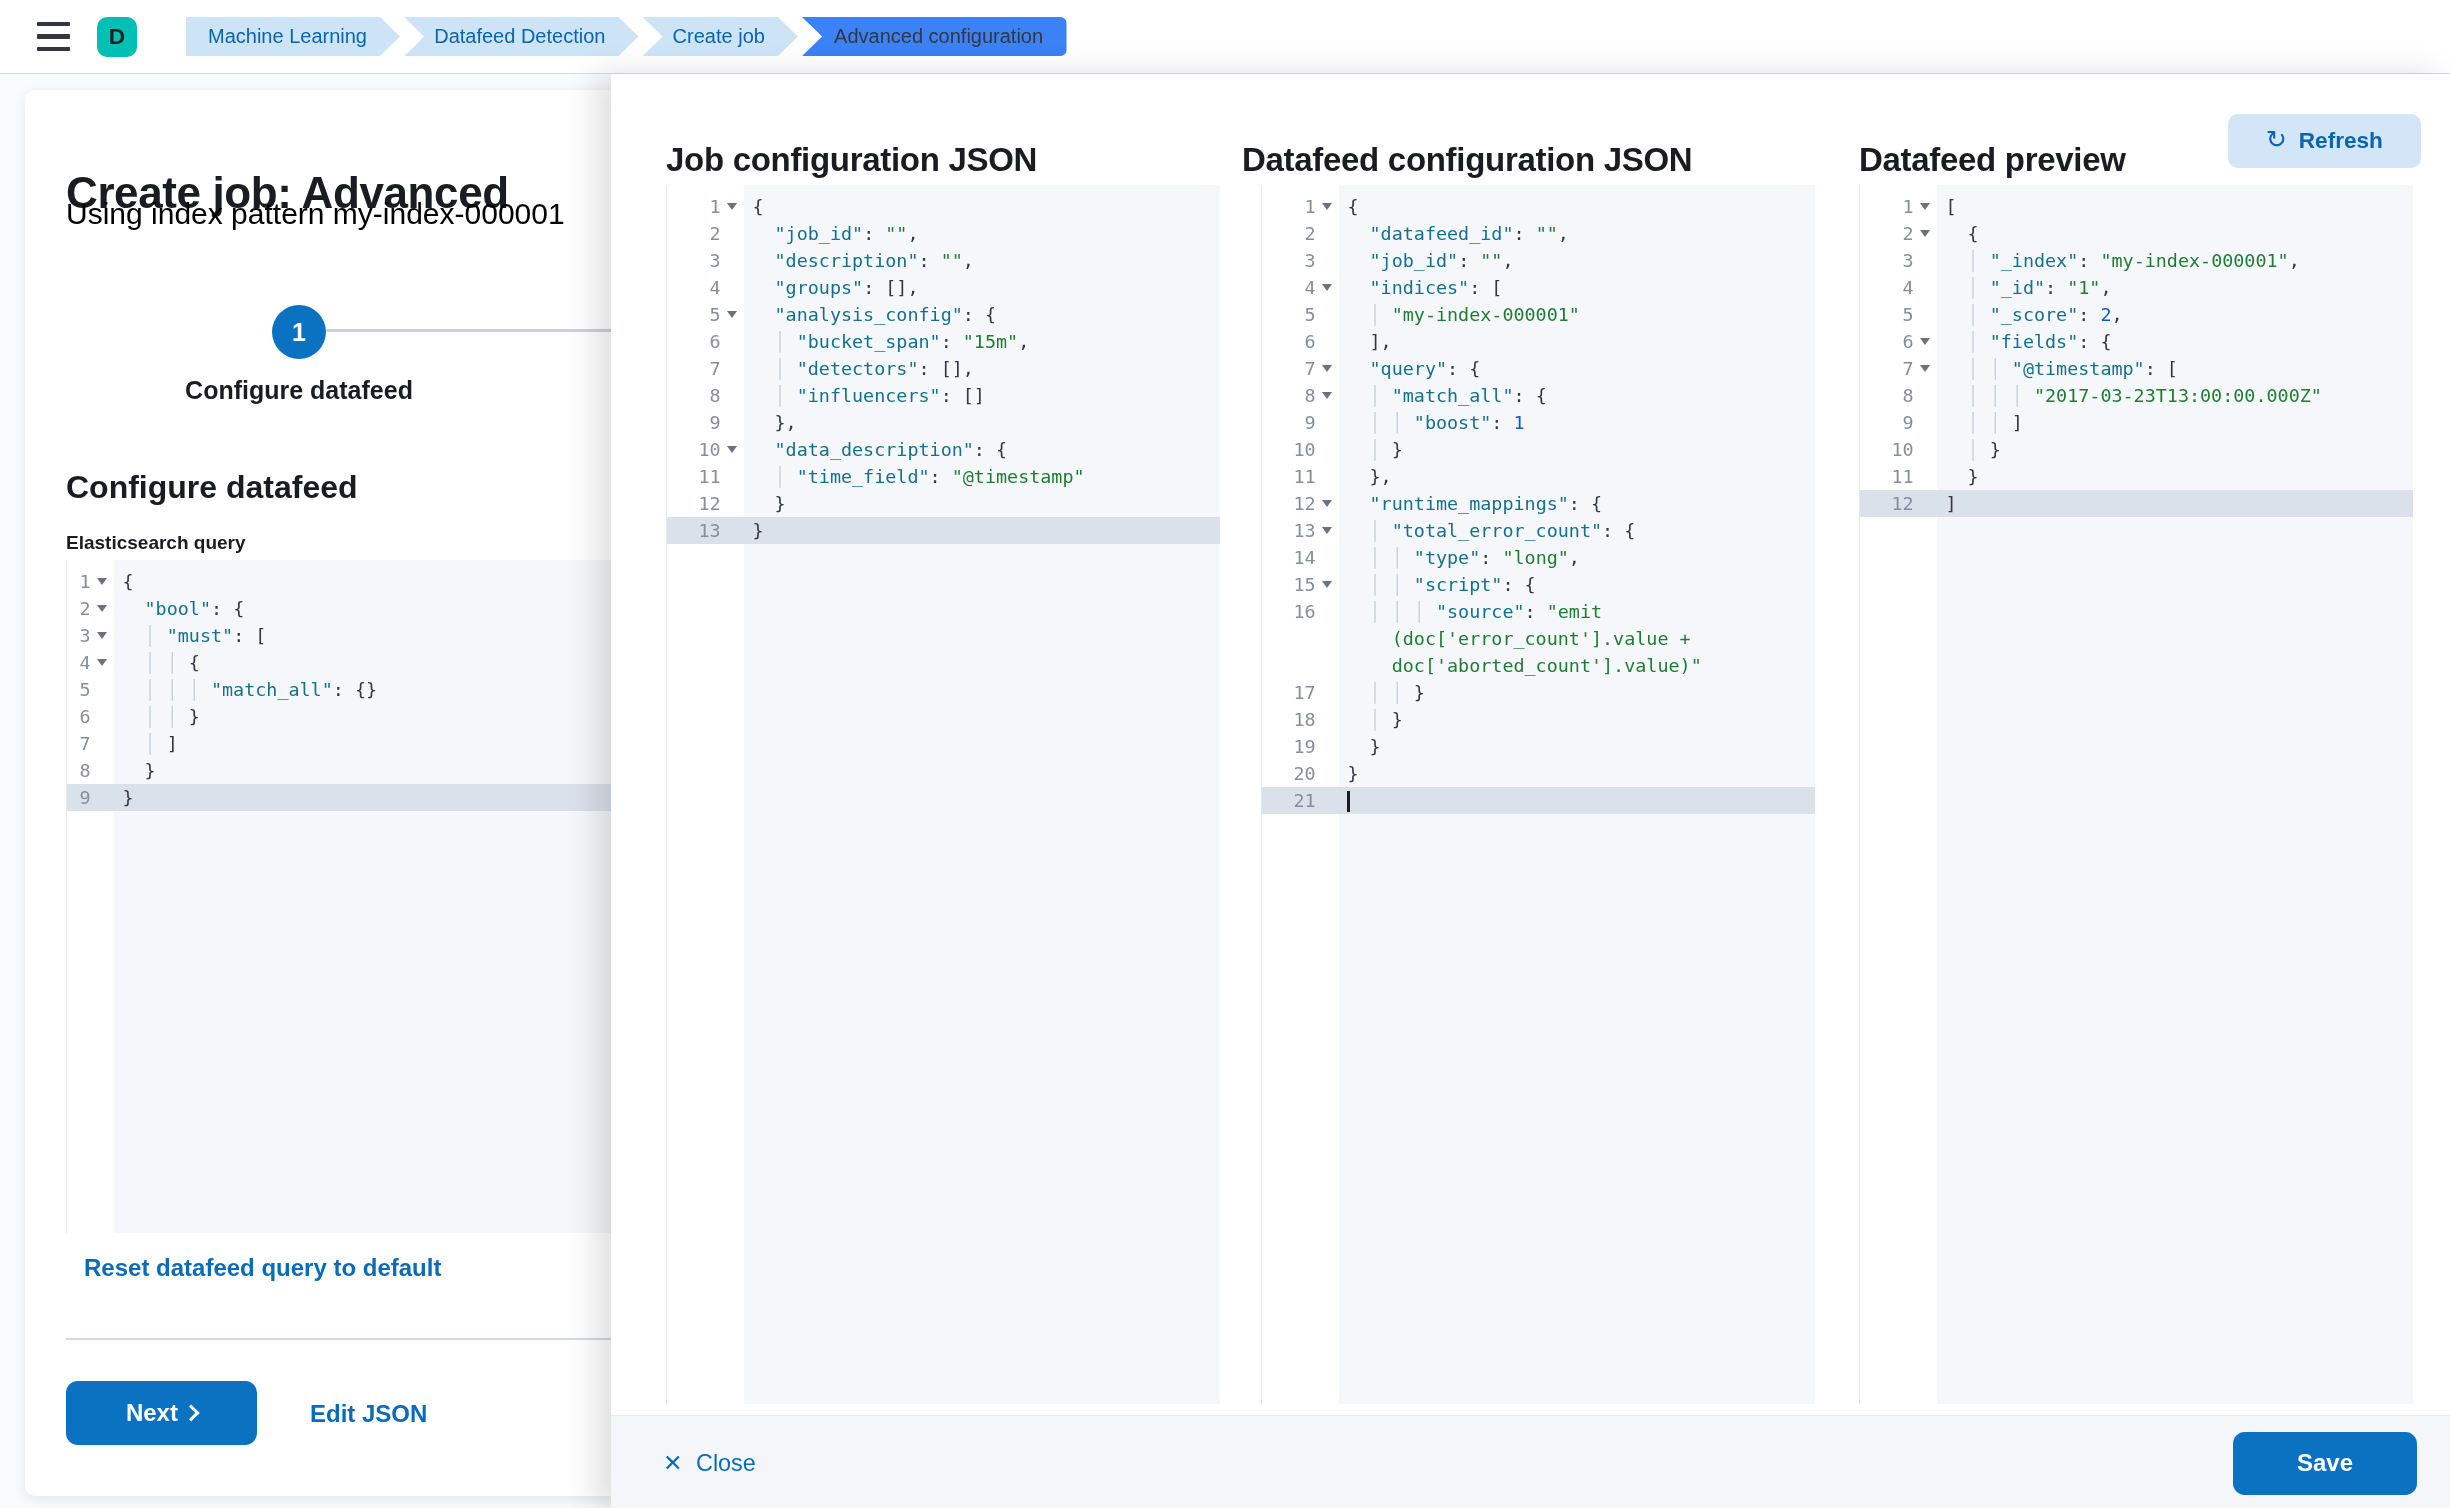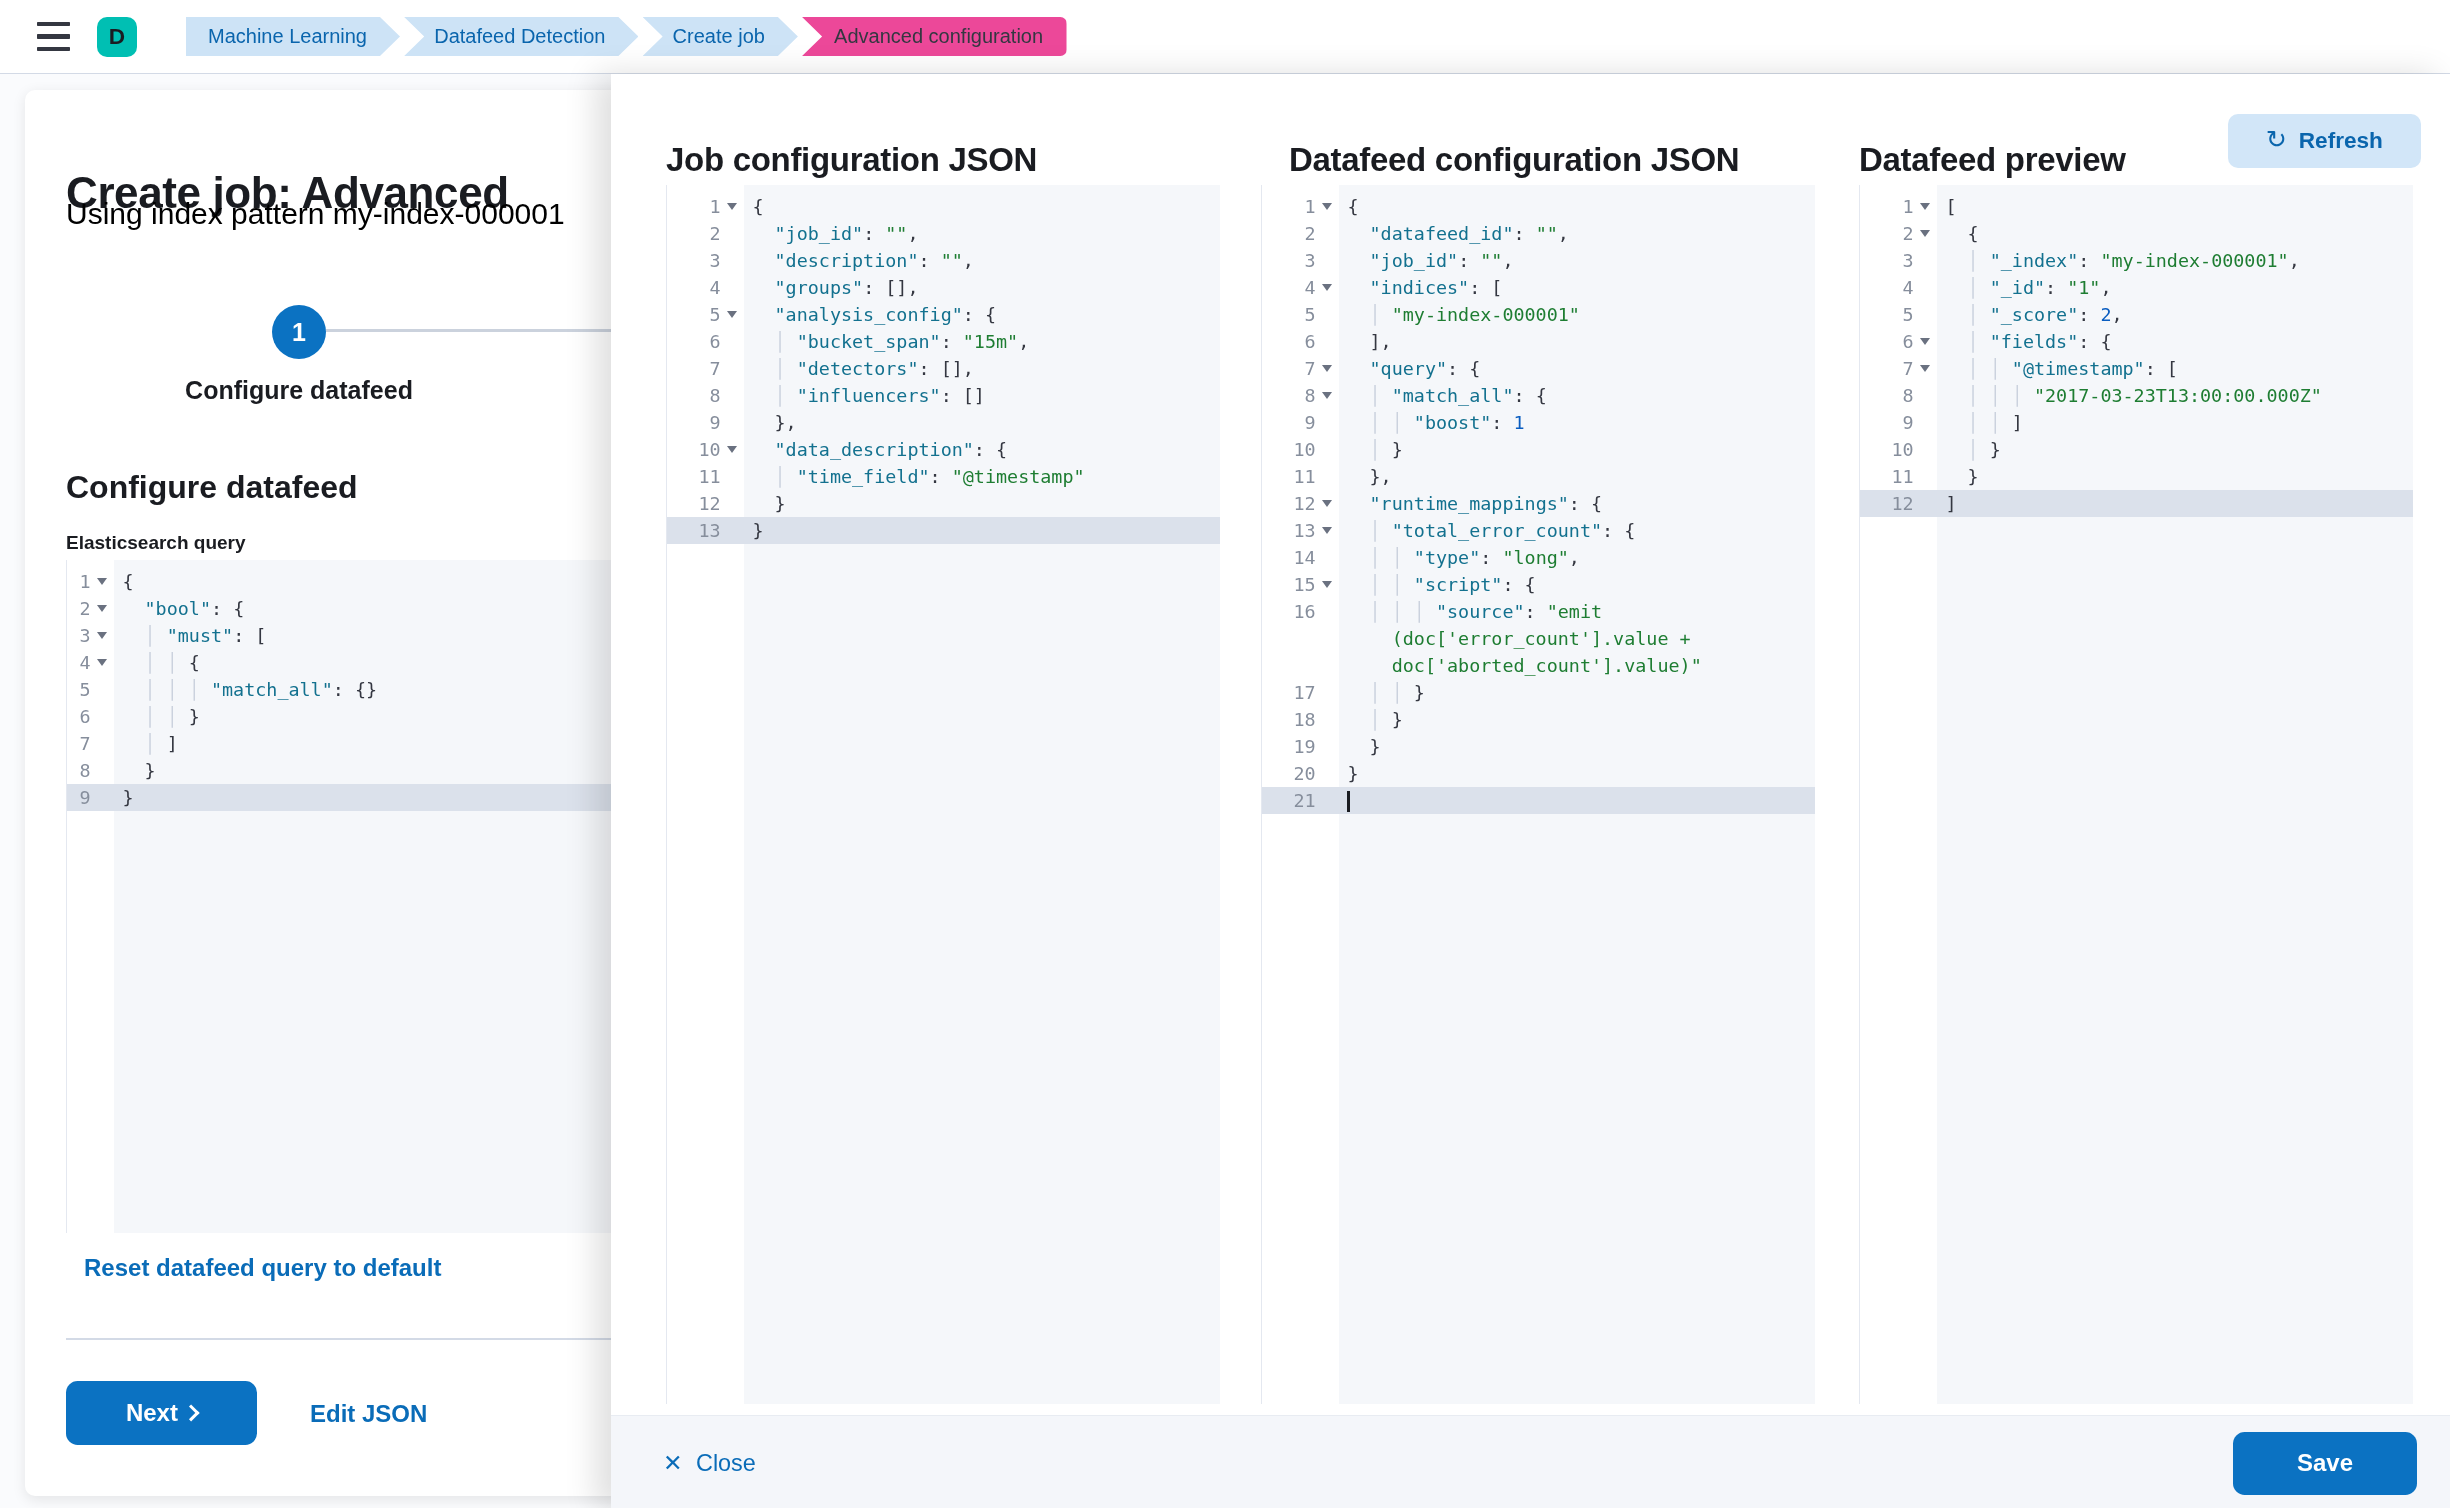--- a/index.html
+++ b/index.html
@@ -14,21 +14,21 @@
     border-bottom:1.7px solid #d3dae6;display:flex;align-items:center;box-sizing:border-box;}
   .menu-btn{margin-left:37px;width:33px;height:28.5px;display:flex;flex-direction:column;justify-content:space-between;cursor:pointer;}
   .menu-btn i{display:block;height:4.2px;border-radius:0.8px;background:#343741;}
   .avatar{margin-left:27px;width:40px;height:40px;border-radius:10px;background:#00bfb3;
     display:flex;align-items:center;justify-content:center;font-weight:700;font-size:22.6px;color:#1a1c21;}
   .crumbs{margin-left:49px;display:flex;align-items:center;}
   .crumb{height:39px;display:flex;align-items:center;font-size:20px;font-weight:500;
     background:#cde3f6;color:#0a65ad;padding:0 33px 0 22px;margin-right:4.2px;cursor:pointer;
     clip-path:polygon(0 0,calc(100% - 20px) 0,100% 50%,calc(100% - 20px) 100%,0 100%);}
   .crumb.mid{clip-path:polygon(0 0,calc(100% - 20px) 0,100% 50%,calc(100% - 20px) 100%,0 100%,20px 50%);padding-left:30px;}
-  .crumb.last{background:#ec4899;color:#343741;cursor:default;padding:0 23.4px 0 32px;
+  .crumb.last{background:#3b82f6;color:#343741;cursor:default;padding:0 23.4px 0 32px;
     clip-path:polygon(0 0,100% 0,100% 100%,0 100%,20px 50%);border-radius:0 6.7px 6.7px 0;}
   
   .card{position:absolute;left:25px;top:90px;width:847px;height:1406px;background:#fff;
     border-radius:10px;box-shadow:0 3.3px 13.4px rgba(0,0,0,.09);}
   .page-title{position:absolute;left:41px;top:49px;font-size:44px;font-weight:700;letter-spacing:-0.4px;}
   .page-subtitle{position:absolute;left:41px;top:107px;font-size:30px;color:#000000;text-align:right;}
   .step-circle{position:absolute;left:247px;top:215px;width:54px;height:54px;border-radius:50%;
     background:#0b72c2;color:#fff;font-size:25px;font-weight:700;display:flex;align-items:center;justify-content:center;}
   .step-line{position:absolute;left:301px;top:239px;width:546px;height:3.3px;background:#cbd2dd;}
   .step-label{position:absolute;left:274px;top:286px;transform:translateX(-50%);font-size:25px;font-weight:700;white-space:nowrap;}
@@ -37,21 +37,21 @@
   .reset-link{position:absolute;left:59px;top:1164px;font-size:24px;font-weight:600;color:#0a6cb8;cursor:pointer;}
   .card-divider{position:absolute;left:41px;top:1248px;right:0;height:1.7px;background:#d3dae6;}
   .next-btn{position:absolute;left:41px;top:1291px;width:191px;height:64px;border-radius:11.7px;background:#0b72c2;
     display:flex;align-items:center;justify-content:center;gap:7px;color:#fff;font-size:24px;font-weight:700;cursor:pointer;}
   .next-btn .chev{width:9.2px;height:9.2px;border-top:3.3px solid #fff;border-right:3.3px solid #fff;transform:rotate(45deg);margin-top:0.8px;}
   .editjson-link{position:absolute;left:285px;top:1310px;font-size:24px;font-weight:600;color:#0a6cb8;cursor:pointer;}
   
   .flyout{position:absolute;left:611px;top:74px;width:1839px;height:1435px;background:#fff;
     box-shadow:-15px 0 30px rgba(0,0,0,.13);}
   .panel-title{position:absolute;top:40px;font-size:33px;font-weight:700;letter-spacing:-0.3px;white-space:nowrap;}
-  .pt-1{left:55px;} .pt-2{left:678px;} .pt-3{left:1248px;}
+  .pt-1{left:55px;} .pt-2{left:631px;} .pt-3{left:1248px;}
   .refresh-btn{position:absolute;left:1617px;top:40px;width:193px;height:54px;border-radius:10px;background:#d2e6f8;
     display:flex;align-items:center;justify-content:center;gap:11.7px;color:#0a65ad;font-size:22.6px;font-weight:600;cursor:pointer;}
   .refresh-btn .ricon{font-size:25px;font-weight:400;line-height:1;transform:translateY(-1.7px);}
   .flyout-footer{position:absolute;left:0;top:1341px;width:1839px;height:95px;background:#f4f6fa;
     border-top:0.8px solid #e8ecf2;display:flex;align-items:center;justify-content:space-between;
     padding:0 33px 0 52px;box-sizing:border-box;}
   .close-ctl{display:flex;align-items:center;gap:13.4px;color:#0a6cb8;font-size:23.4px;cursor:pointer;}
   .close-ctl .xicon{font-size:23.4px;}
   .save-btn{width:184px;height:63px;border-radius:11.7px;background:#0b72c2;color:#fff;font-size:24px;font-weight:700;
     display:flex;align-items:center;justify-content:center;cursor:pointer;}

